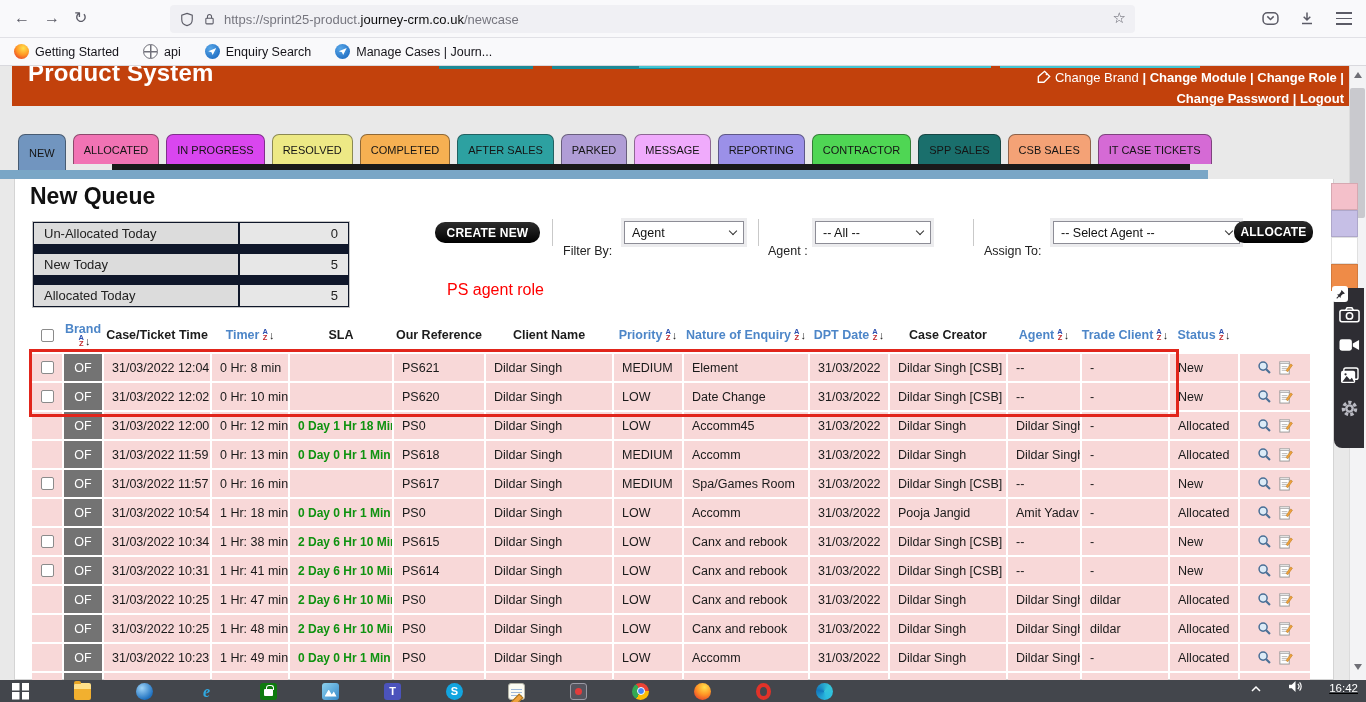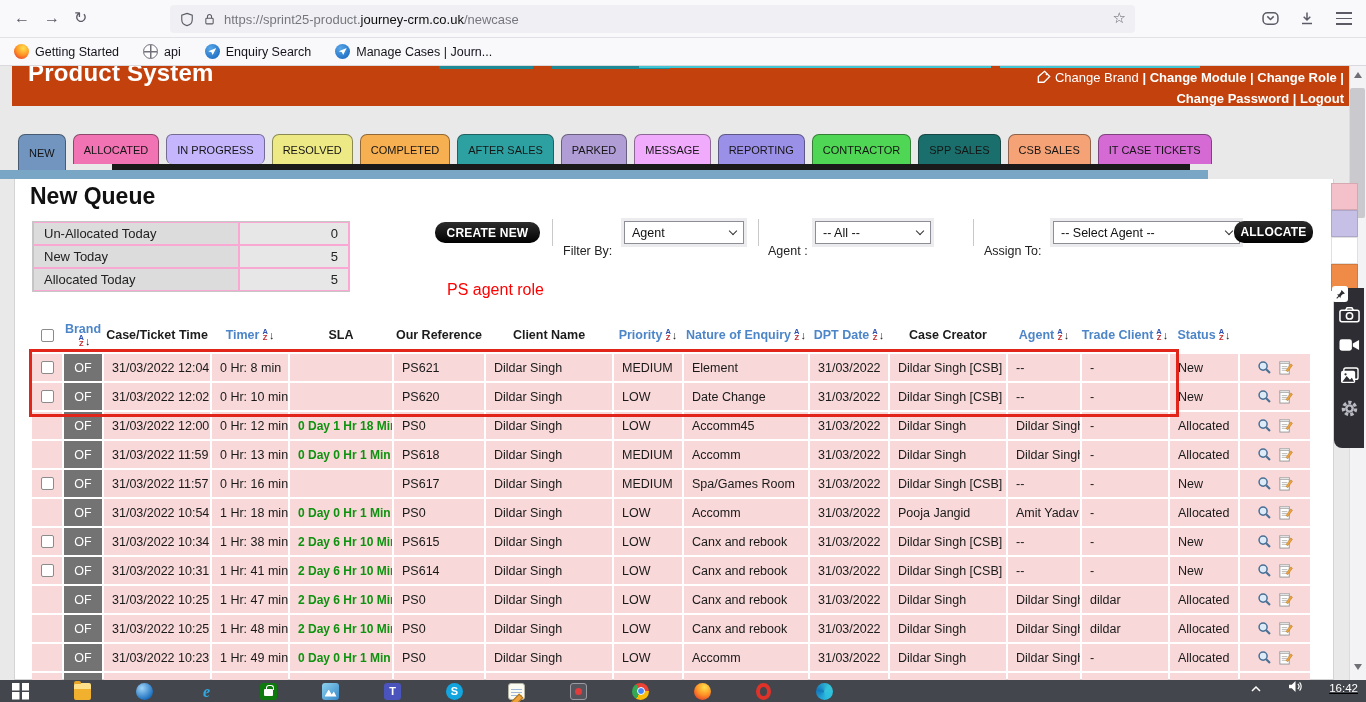--- a/index.html
+++ b/index.html
@@ -36,21 +36,21 @@
   
   .tabs{position:absolute;left:18px;top:134px;display:flex;gap:7px;align-items:flex-start;z-index:10;}
   .tab{height:30px;border:1px solid rgba(20,20,20,.45);border-bottom:none;border-radius:7px 7px 0 0;padding:0 10px;display:flex;align-items:center;font-size:11px;color:#151515;white-space:nowrap;}
   .tab.active{height:36px;z-index:12;position:relative;}
   .bar-dark{position:absolute;left:112px;top:164px;width:1078px;height:6px;background:#1a1a1a;z-index:9;}
   .bar-blue{position:absolute;left:0;top:170px;width:1208px;height:9px;background:#7aa6c6;z-index:9;}
 
   
   .panel{position:absolute;left:14px;top:179px;width:1320px;height:501px;background:#fff;border:1px solid #d4d4d4;border-top:none;}
   .pagetitle{position:absolute;left:30px;top:183px;font-size:23px;font-weight:700;color:#111;z-index:5;}
-  .stats{position:absolute;left:32px;top:221px;width:318px;border:1px solid #c6c6c6;background:#f9a8d4;display:flex;flex-direction:column;gap:2px;padding:1px;z-index:5;}
+  .stats{position:absolute;left:32px;top:221px;width:318px;border:1px solid #c6c6c6;background:#0f172a;display:flex;flex-direction:column;gap:10px;padding:1px;z-index:5;}
   .statrow{display:grid;grid-template-columns:204px 1fr;gap:2px;}
   .statlabel{background:#dcdcdc;font-size:13px;color:#222;padding:3px 10px;}
   .statvalue{background:#e7e7e7;font-size:13px;color:#222;padding:3px 10px;text-align:right;}
   .btn{position:absolute;background:linear-gradient(#2d2d2d,#000);color:#fff;font-weight:700;font-size:12px;display:flex;align-items:center;justify-content:center;border-radius:10px;letter-spacing:.2px;z-index:5;}
   .vsep{position:absolute;top:219px;height:27px;width:1px;background:#c9c9c9;z-index:5;}
   .ctl-label{position:absolute;top:244px;font-size:12.5px;color:#222;z-index:5;}
   .sel{position:absolute;top:221px;height:23px;background:#fff;border:1px solid #8d8d96;box-shadow:0 0 0 3px #ececee;display:flex;align-items:center;justify-content:space-between;padding:0 7px;font-size:12.5px;color:#111;z-index:5;}
   .chev{width:6px;height:6px;border-right:1.6px solid #333;border-bottom:1.6px solid #333;transform:rotate(45deg);margin-top:-3px;flex:none;margin-left:8px;}
   .annotation{position:absolute;left:447px;top:281px;font-size:16px;color:#fe0000;z-index:5;}
 
@@ -202,21 +202,21 @@
   <div class="tabs">
 
       <div class="tab active" style="background: rgb(113, 149, 191);">
         <span>NEW</span>
       </div>
 
       <div class="tab" style="background: rgb(241, 115, 180);">
         <span>ALLOCATED</span>
       </div>
 
-      <div class="tab" style="background: #c4b5fd; border-radius: 6px;">
+      <div class="tab" style="background: #d946ef;">
         <span>IN PROGRESS</span>
       </div>
 
       <div class="tab" style="background: rgb(237, 233, 133);">
         <span>RESOLVED</span>
       </div>
 
       <div class="tab" style="background: rgb(246, 176, 82);">
         <span>COMPLETED</span>
       </div>

